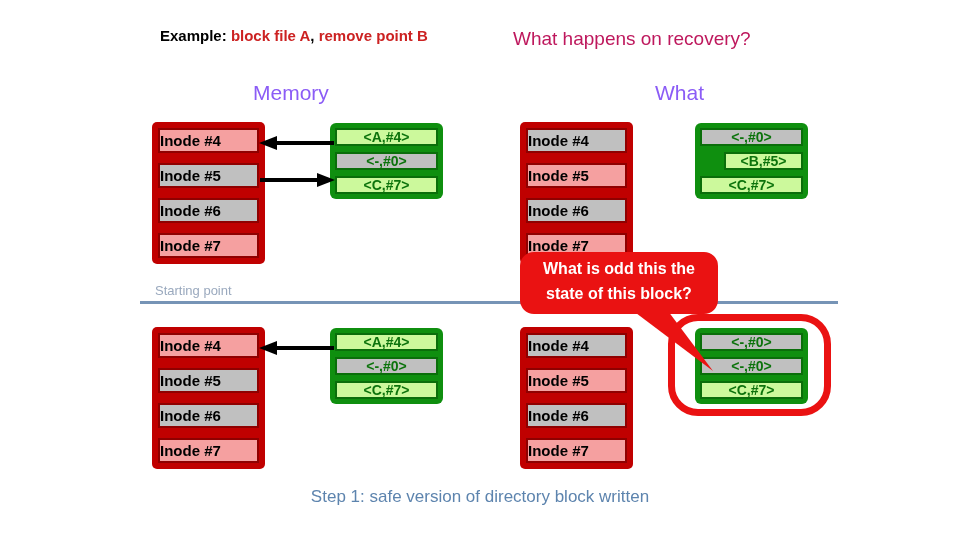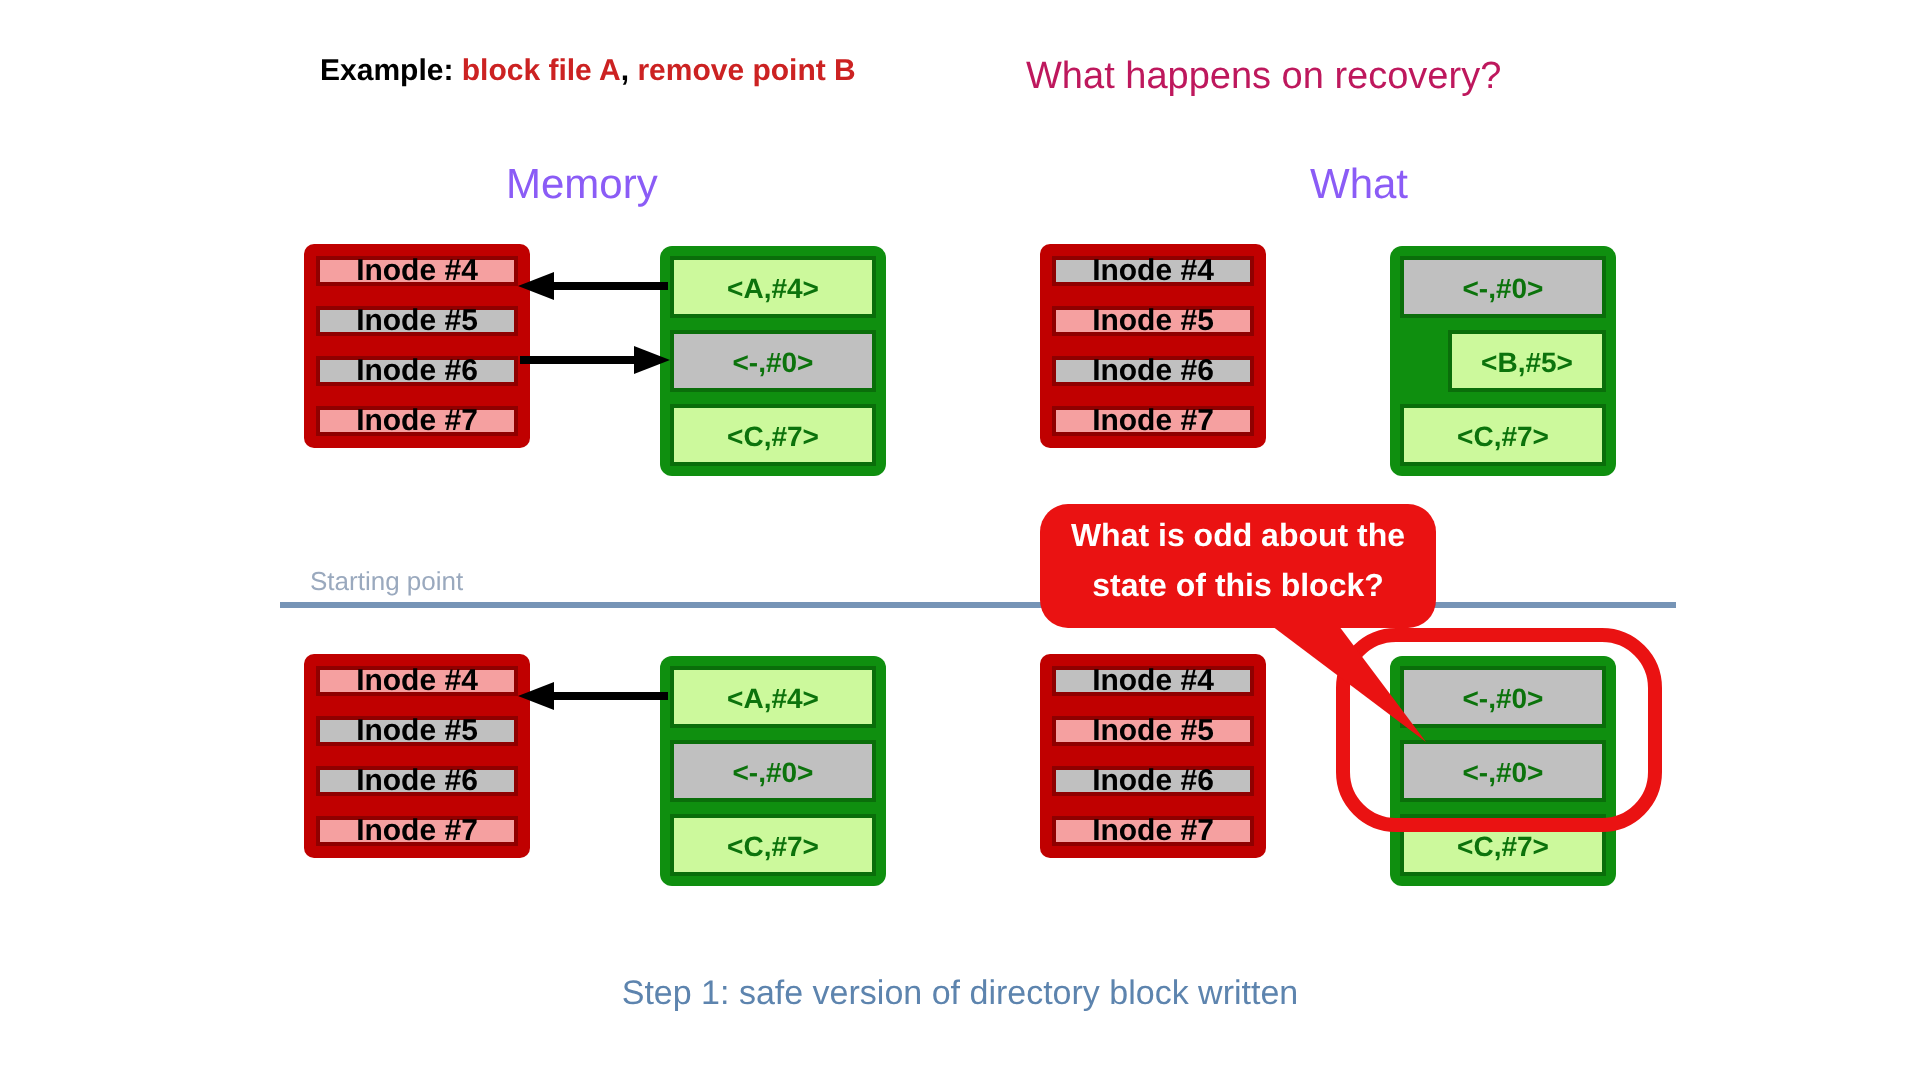--- a/index.html
+++ b/index.html
@@ -11,28 +11,28 @@
   .example-line{left:160px;top:27px;font-size:15px;font-weight:bold;color:#000;white-space:nowrap;}
   .example-line .red{color:#cc2222;}
   .recovery-q{left:513px;top:28px;font-size:19px;color:#be185d;white-space:nowrap;}
   .col-header{font-size:21px;color:#8b5cf6;}
   .hdr-memory{left:253px;top:81px;}
   .hdr-disk{left:655px;top:81px;}
 
   
   .inode-table{position:absolute;width:113px;background:#c00000;border-radius:5px;
     padding:6px;display:flex;flex-direction:column;gap:10px;box-sizing:border-box;z-index:10;}
-  .inode-cell{height:15px;border:2px solid #8f0000;box-sizing:border-box;
-    display:flex;align-items:center;justify-content:center;
+  .inode-cell{height:25px;border:2px solid #8f0000;box-sizing:border-box;
+    display:flex;align-items:center;justify-content:flex-start;
     font-weight:bold;font-size:15px;color:#000;}
 
   
   .dir-block{position:absolute;width:113px;background:#0f8f0f;border-radius:6px;
     padding:5px;display:flex;flex-direction:column;gap:6px;box-sizing:border-box;z-index:10;}
-  .dir-cell{height:31px;border:2px solid #0a6e0a;box-sizing:border-box;
+  .dir-cell{height:18px;border:2px solid #0a6e0a;box-sizing:border-box;
     display:flex;align-items:center;justify-content:center;
     font-weight:bold;font-size:14px;color:#0c730c;}
 
   
   .starting-point{left:155px;top:283px;font-size:13px;color:#9aa9be;z-index:6;text-align:right;}
   .divider{left:140px;top:301px;width:698px;height:3px;background:#7694b6;z-index:5;}
 
   
   .arrow-svg{position:absolute;z-index:20;}
 
@@ -187,17 +187,17 @@
     <div class="dir-cell" style="background: rgb(204, 249, 156);">
     <span>&lt;C,#7&gt;</span>
   </div>
   </div>
 
 <div class="abs highlight-outline"></div>
 <svg class="abs bubble-tail" width="120" height="75">
   <polygon points="23,4 60,4 108,68" fill="#ea1212"></polygon>
 </svg>
 <div class="abs bubble">
-  <div>What is odd about the</div>
+  <div>What is odd this the</div>
   <div>state of this block?</div>
 </div>
 
 <div class="abs caption">Step 1: safe version of directory block written</div>
 
 </body></html>

